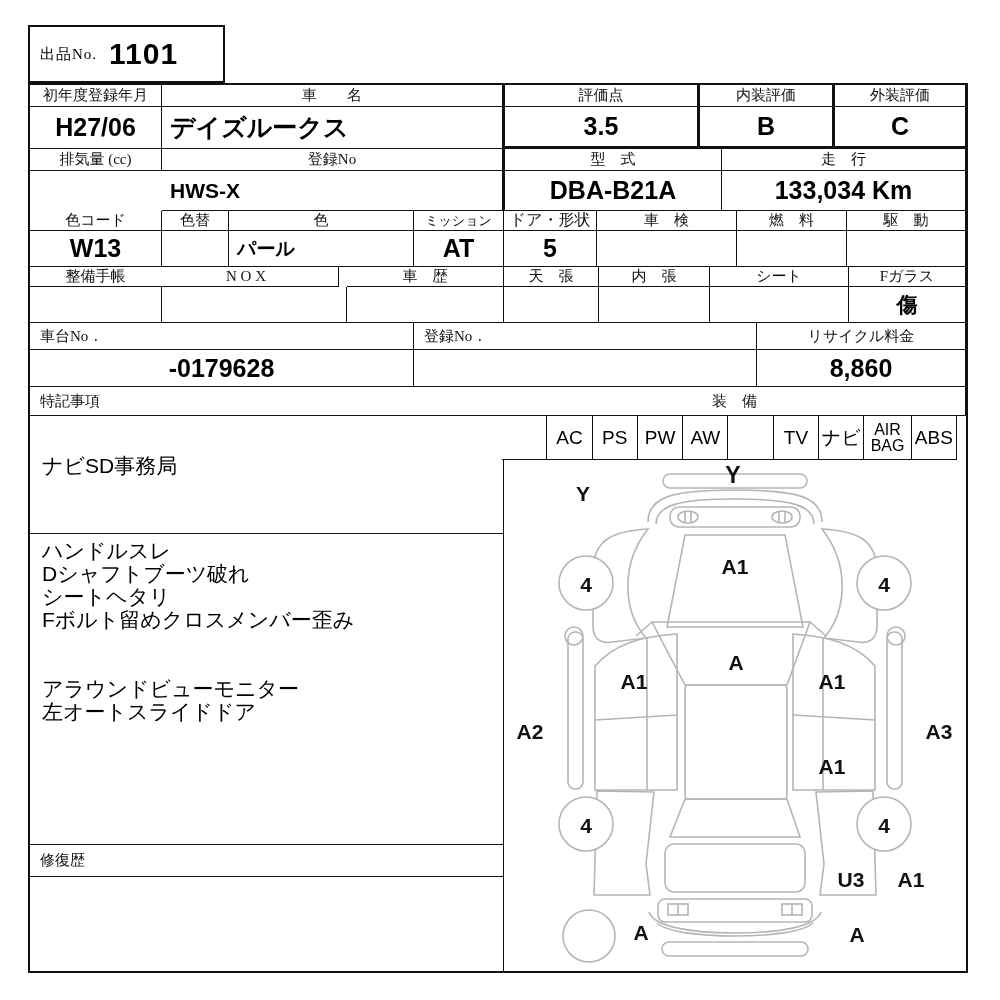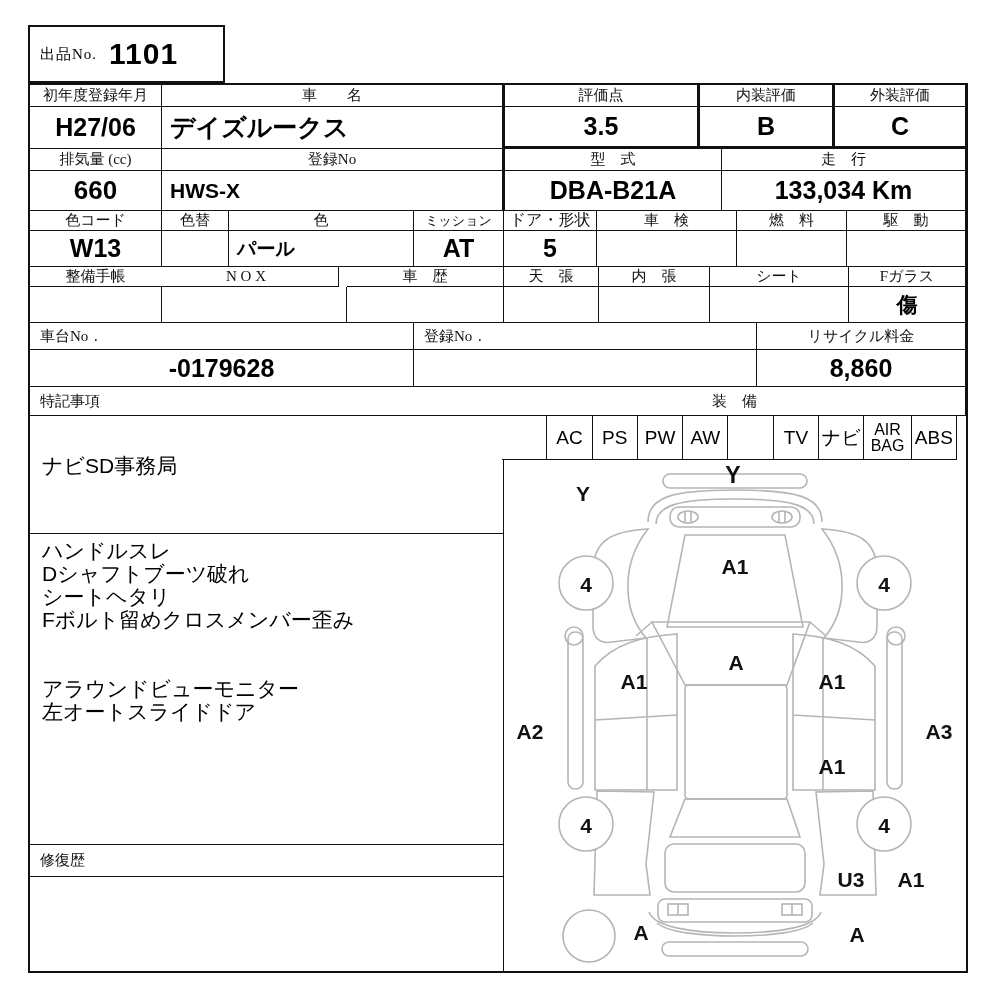--- a/index.html
+++ b/index.html
@@ -64,21 +64,20 @@
     <div class="cell val left nbr" style="left:132px;top:22px;width:340px;height:42px;">デイズルークス</div>
     <div class="cell val bl3 bb3" style="left:472px;top:22px;width:196px;height:42px;">3.5</div>
     <div class="cell val bl2 bb3" style="left:668px;top:22px;width:135px;height:42px;">B</div>
     <div class="cell val bl2 bb3" style="left:803px;top:22px;width:133px;height:42px;">C</div>
 
     <div class="cell lb" style="left:0;top:64px;width:132px;height:22px;">排気量 (cc)</div>
     <div class="cell lb nbr" style="left:132px;top:64px;width:340px;height:22px;">登録No</div>
     <div class="cell lb bl3" style="left:472px;top:64px;width:220px;height:22px;">型　式</div>
     <div class="cell lb" style="left:692px;top:64px;width:244px;height:22px;">走　行</div>
 
-    <div class="cell val" style="left:0;top:86px;width:132px;height:40px;font-size:26px;">660</div>
     <div class="cell val left mid nbr" style="left:132px;top:86px;width:340px;height:40px;">HWS-X</div>
     <div class="cell val bl3" style="left:472px;top:86px;width:220px;height:40px;">DBA-B21A</div>
     <div class="cell val" style="left:692px;top:86px;width:244px;height:40px;">133,034 Km</div>
 
     <div class="cell lb" style="left:0;top:126px;width:132px;height:20px;">色コード</div>
     <div class="cell lb" style="left:132px;top:126px;width:67px;height:20px;">色替</div>
     <div class="cell lb" style="left:199px;top:126px;width:185px;height:20px;">色</div>
     <div class="cell lb" style="left:384px;top:126px;width:90px;height:20px;font-size:13px;">ミッション</div>
     <div class="cell lb" style="left:474px;top:126px;width:93px;height:20px;font-size:16px;">ドア・形状</div>
     <div class="cell lb" style="left:567px;top:126px;width:140px;height:20px;">車　検</div>

